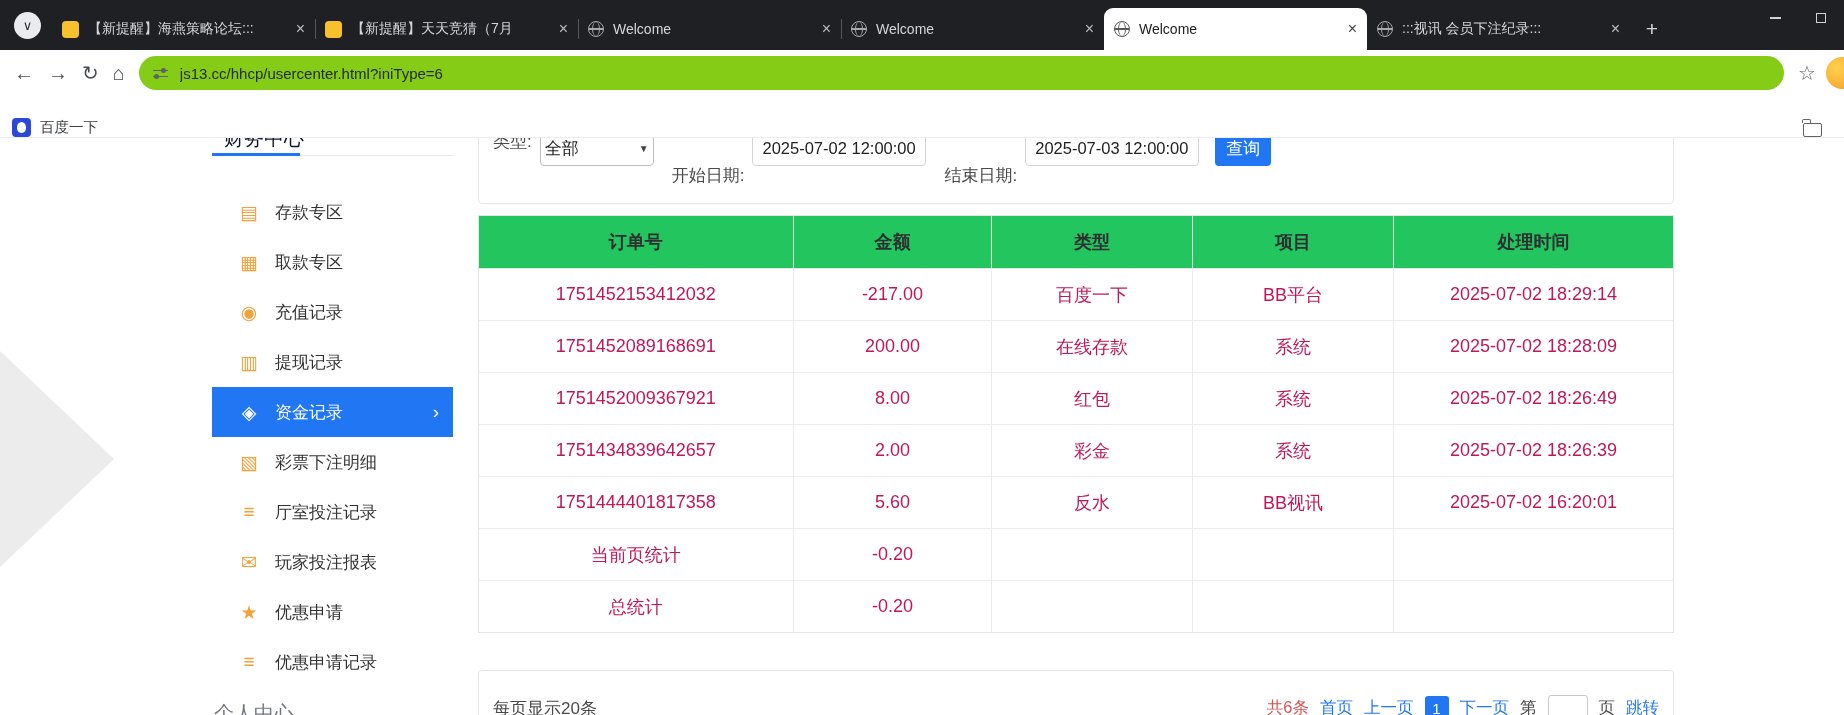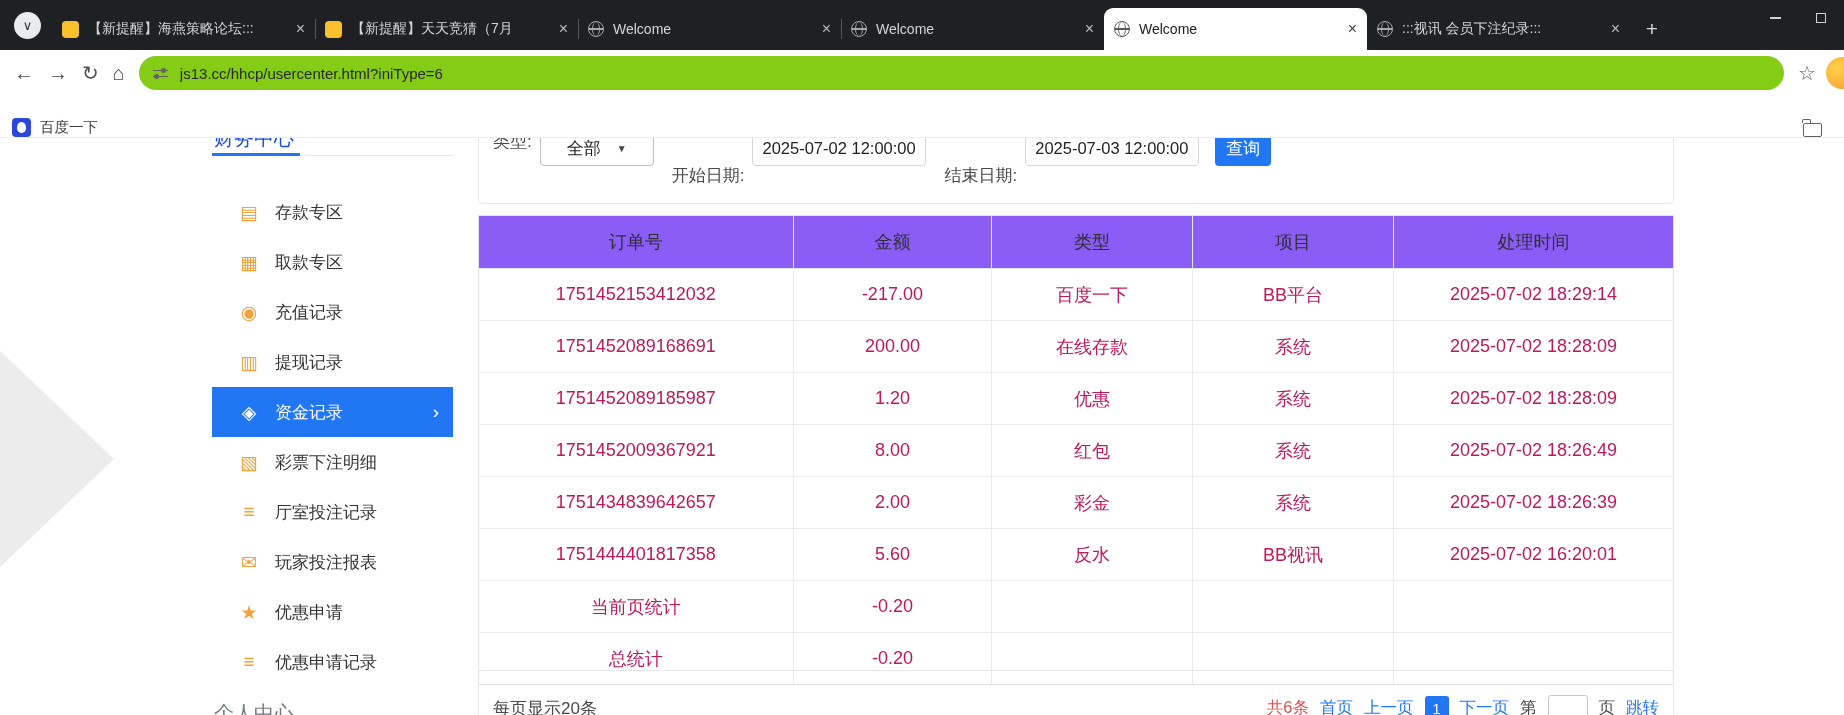--- a/index.html
+++ b/index.html
@@ -54,49 +54,49 @@
   .folder-icon::before{content:'';position:absolute;top:-5px;left:-1.6px;width:7px;height:3px;border:1.6px solid #5f6368;
     border-bottom:none;border-radius:2px 2px 0 0;}
 
   
   .content{position:absolute;top:138px;left:0;right:0;bottom:0;background:#fff;overflow:hidden;}
   .deco-triangle{position:absolute;left:0;top:213px;width:0;height:0;
     border-top:108px solid transparent;border-bottom:108px solid transparent;border-left:114px solid #ececec;}
 
   
   .sidebar{position:absolute;left:212px;top:0;width:241px;height:100%;}
-  .side-header{position:absolute;top:-13px;left:2px;font-size:20px;color:#1d4ed8;}
+  .side-header{position:absolute;top:-13px;left:12px;font-size:20px;color:#0f172a;}
   .side-rule{position:absolute;top:17px;left:0;width:241px;height:1px;background:#e8e8e8;}
   .side-accent{position:absolute;top:15px;left:0;width:88px;height:3px;background:#2177f3;}
   .side-menu{position:absolute;top:49px;left:0;right:0;}
   .side-item{height:50px;display:flex;align-items:center;padding:0 14px 0 26px;gap:15px;font-size:17px;color:#333;}
   .side-item .icn{width:22px;font-size:19px;color:#f2a23b;text-align:center;flex:0 0 auto;}
   .side-item.active{background:#2177f3;color:#fff;}
   .side-item.active .icn{color:#fff;}
   .side-item .chev{margin-left:auto;font-size:19px;display:none;}
   .side-item.active .chev{display:block;color:#fff;}
   .side-footer{position:absolute;top:562px;left:2px;font-size:20px;color:#75797f;}
 
   
   .main{position:absolute;left:478px;top:0;width:1196px;height:100%;}
   .filter-box{position:absolute;top:-46px;left:0;width:100%;height:112px;border:1px solid #e7e7e9;border-radius:4px;box-sizing:border-box;}
   .filter-row{position:absolute;left:14px;bottom:16px;display:flex;align-items:flex-start;gap:8px;}
   .flabel{font-size:17px;color:#4a4a4a;white-space:nowrap;}
   .flabel.ml{margin-left:10px;margin-top:34px;}
   .fselect{width:114px;height:36px;border:1px solid #bfbfbf;border-radius:4px;display:flex;align-items:center;
-    justify-content:space-between;padding:0 26px;box-sizing:border-box;font-size:17px;color:#222;background:#fff;}
+    justify-content:space-between;padding:0 4px;box-sizing:border-box;font-size:17px;color:#222;background:#fff;}
   .fselect .caret{font-size:10px;color:#444;}
   .finput{width:174px;height:36px;border:1px solid #d6d6d6;border-radius:4px;display:flex;align-items:center;
     padding:0 9px;box-sizing:border-box;font-size:16.5px;color:#222;background:#fff;white-space:nowrap;}
   .query-btn{height:36px;padding:0 11px;background:#2177f3;color:#fff;font-size:17px;border:none;border-radius:4px;
     margin-left:8px;font-family:inherit;}
 
   .table-wrap{position:absolute;top:77px;left:0;width:100%;border:1px solid #e3e4e6;box-sizing:border-box;}
   table{width:100%;border-collapse:collapse;table-layout:fixed;}
-  th{height:50px;background:#8b5cf6;font-size:18px;color:#2f2f33;font-weight:400;text-align:center;
+  th{height:50px;background:#22c55e;font-size:18px;color:#2f2f33;font-weight:700;text-align:center;
     border-right:1px solid #e3e4e6;border-bottom:1px solid #e3e4e6;}
   th:last-child{border-right:none;}
   td{height:49px;text-align:center;font-size:18px;color:#be185d;border-right:1px solid #ebecee;border-bottom:1px solid #ebecee;}
   td:last-child{border-right:none;}
   tbody tr:last-child td{border-bottom:none;}
 
   .pager-box{position:absolute;top:532px;left:0;width:100%;height:70px;border:1px solid #e7e7e9;border-radius:4px;box-sizing:border-box;}
   .pager-row{position:absolute;top:24px;left:14px;right:14px;display:flex;align-items:center;}
   .page-size{font-size:17px;color:#4a4a4a;}
   .pager-right{margin-left:auto;display:flex;align-items:center;gap:11px;font-size:16.5px;}
@@ -285,27 +285,20 @@
                 <td>2025-07-02 18:29:14</td>
               </tr>
               <tr>
                 <td>1751452089168691</td>
                 <td>200.00</td>
                 <td>在线存款</td>
                 <td>系统</td>
                 <td>2025-07-02 18:28:09</td>
               </tr>
               <tr>
-                <td>1751452089185987</td>
-                <td>1.20</td>
-                <td>优惠</td>
-                <td>系统</td>
-                <td>2025-07-02 18:28:09</td>
-              </tr>
-              <tr>
                 <td>1751452009367921</td>
                 <td>8.00</td>
                 <td>红包</td>
                 <td>系统</td>
                 <td>2025-07-02 18:26:49</td>
               </tr>
               <tr>
                 <td>1751434839642657</td>
                 <td>2.00</td>
                 <td>彩金</td>

